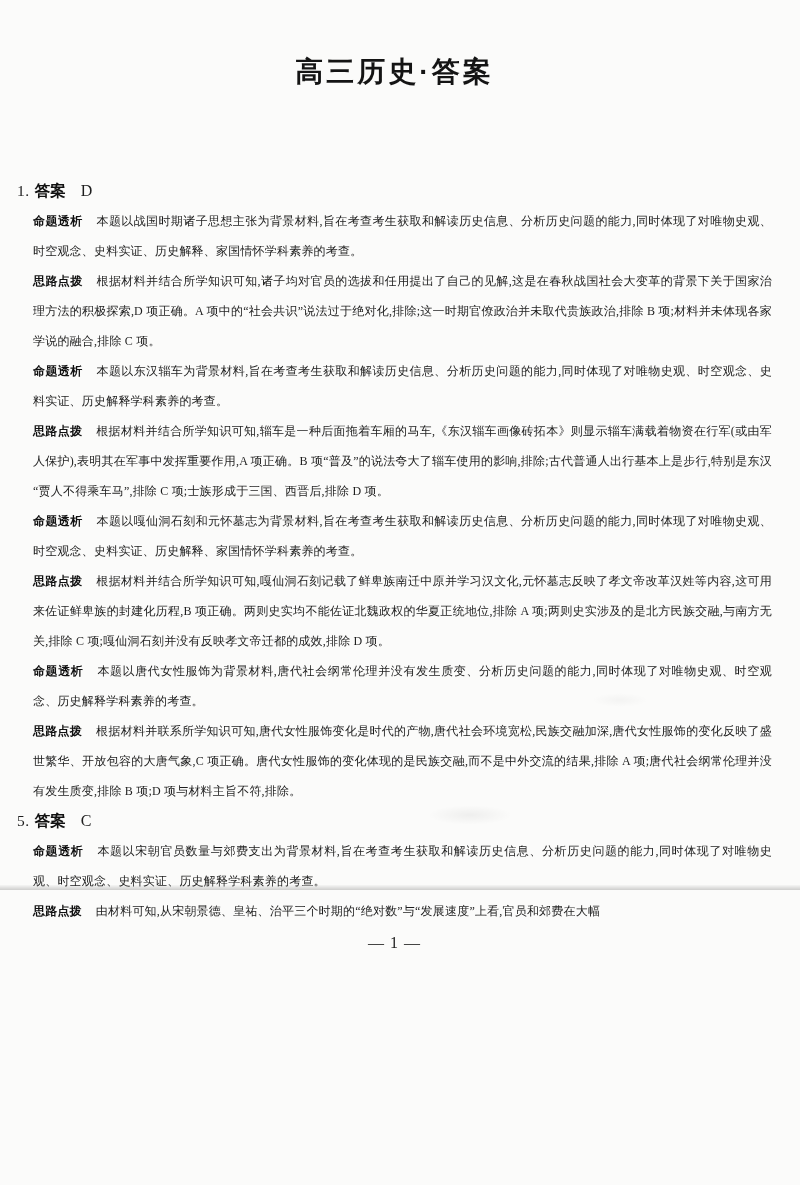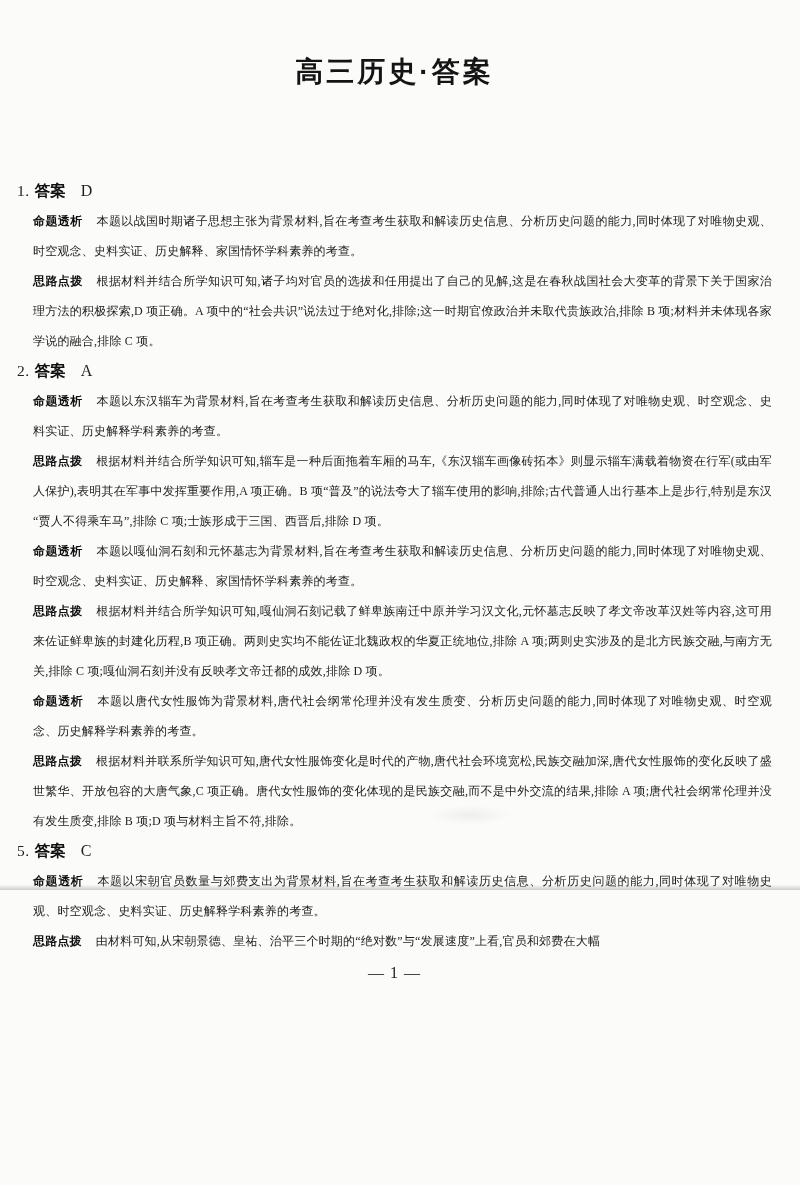--- a/index.html
+++ b/index.html
@@ -85,21 +85,20 @@
   <h1 class="doc-title">高三历史·答案</h1>
 
 
   <div class="qa">
     <div class="ans-line"><span class="num">1.</span><span class="ans-label">答案</span><span class="ans-letter">D</span></div>
     <p class="para"><span class="plabel">命题透析</span><span>本题以战国时期诸子思想主张为背景材料,旨在考查考生获取和解读历史信息、分析历史问题的能力,同时体现了对唯物史观、时空观念、史料实证、历史解释、家国情怀学科素养的考查。</span></p>
     <p class="para"><span class="plabel">思路点拨</span><span>根据材料并结合所学知识可知,诸子均对官员的选拔和任用提出了自己的见解,这是在春秋战国社会大变革的背景下关于国家治理方法的积极探索,D 项正确。A 项中的“社会共识”说法过于绝对化,排除;这一时期官僚政治并未取代贵族政治,排除 B 项;材料并未体现各家学说的融合,排除 C 项。</span></p>
   </div>
 
   <div class="qa">
-    <div class="ans-line"><span class="num">2.</span><span class="ans-label">答案</span><span class="ans-letter">A</span></div>
     <p class="para"><span class="plabel">命题透析</span><span>本题以东汉辎车为背景材料,旨在考查考生获取和解读历史信息、分析历史问题的能力,同时体现了对唯物史观、时空观念、史料实证、历史解释学科素养的考查。</span></p>
     <p class="para"><span class="plabel">思路点拨</span><span>根据材料并结合所学知识可知,辎车是一种后面拖着车厢的马车,《东汉辎车画像砖拓本》则显示辎车满载着物资在行军(或由军人保护),表明其在军事中发挥重要作用,A 项正确。B 项“普及”的说法夸大了辎车使用的影响,排除;古代普通人出行基本上是步行,特别是东汉“贾人不得乘车马”,排除 C 项;士族形成于三国、西晋后,排除 D 项。</span></p>
   </div>
 
   <div class="qa">
     <p class="para"><span class="plabel">命题透析</span><span>本题以嘎仙洞石刻和元怀墓志为背景材料,旨在考查考生获取和解读历史信息、分析历史问题的能力,同时体现了对唯物史观、时空观念、史料实证、历史解释、家国情怀学科素养的考查。</span></p>
     <p class="para"><span class="plabel">思路点拨</span><span>根据材料并结合所学知识可知,嘎仙洞石刻记载了鲜卑族南迁中原并学习汉文化,元怀墓志反映了孝文帝改革汉姓等内容,这可用来佐证鲜卑族的封建化历程,B 项正确。两则史实均不能佐证北魏政权的华夏正统地位,排除 A 项;两则史实涉及的是北方民族交融,与南方无关,排除 C 项;嘎仙洞石刻并没有反映孝文帝迁都的成效,排除 D 项。</span></p>
   </div>
 
   <div class="qa">

